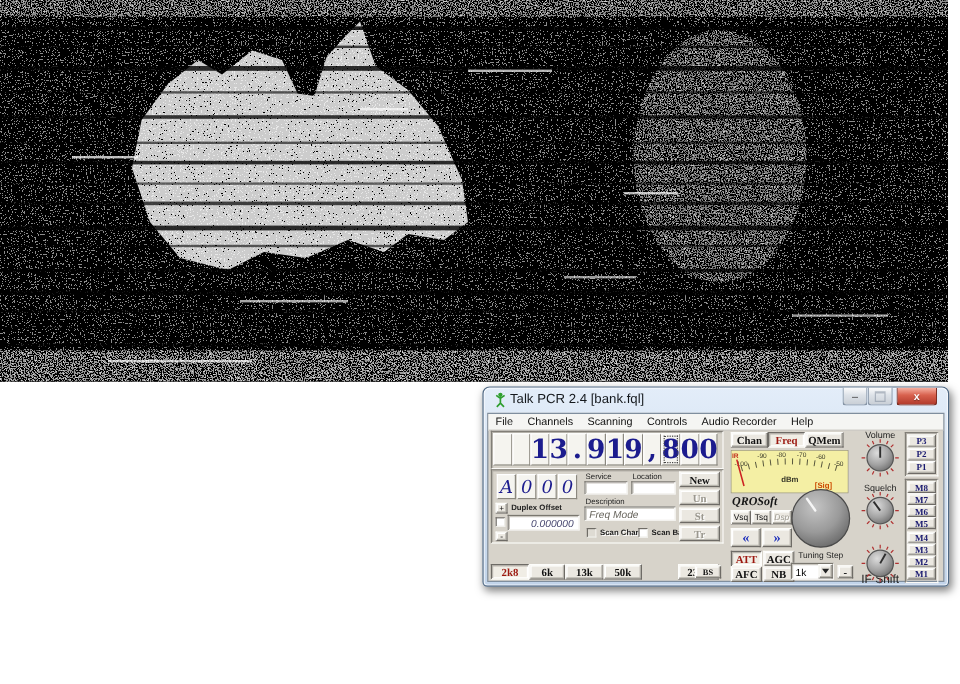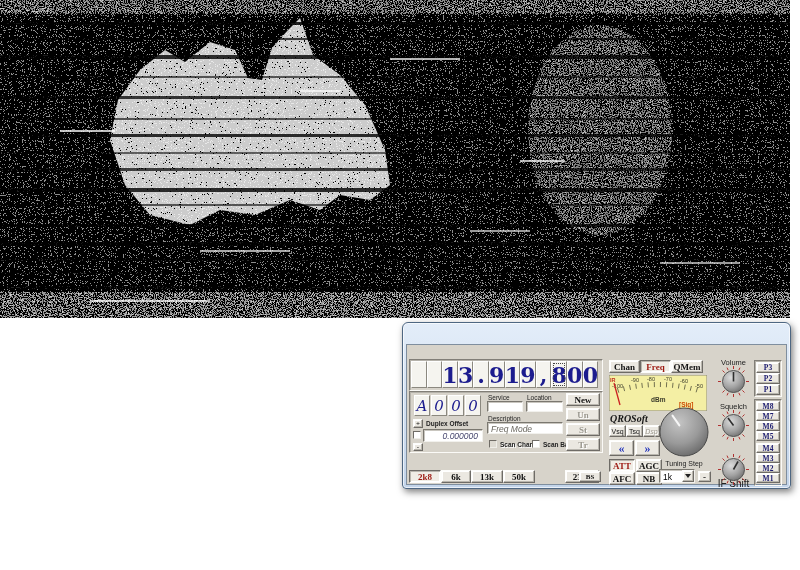--- a/index.html
+++ b/index.html
@@ -145,22 +145,46 @@
       <rect x="660" y="262" width="80" height="2" opacity=".6"></rect>
         <rect x="90" y="300" width="120" height="2" opacity=".7"></rect>
       <rect x="470" y="230" width="60" height="2" opacity=".6"></rect>
         <rect x="300" y="90" width="40" height="2" opacity=".65"></rect>
     </g>
   </svg>
 </div>
 
 <div id="window">
 
+  <div class="titlebar">
+    <svg class="appicon" viewBox="0 0 14 14">
+      <circle cx="7" cy="3" r="1.8" fill="#2e9e2e"></circle>
+      <path d="M7 4.5 L7 10 M7 6 L3.5 3.5 M7 6 L10.5 3.5 M7 10 L4 13 M7 10 L10 13" stroke="#2e9e2e" stroke-width="1.4" fill="none"></path>
+    </svg>
+    <span class="title-text">Talk PCR 2.4 [bank.fql]</span>
+    <div class="capbtn" id="btn-min">
+      <span>–</span>
+    </div>
+    <div class="capbtn" id="btn-max">
+      <span class="maxglyph"></span>
+    </div>
+    <div class="capbtn" id="btn-close">
+      <span>x</span>
+    </div>
+  </div>
 
   <div class="content">
+    <div class="menubar">
+      <span class="menuitem">File</span>
+      <span class="menuitem">Channels</span>
+      <span class="menuitem">Scanning</span>
+      <span class="menuitem">Controls</span>
+      <span class="menuitem">Audio Recorder</span>
+      <span class="menuitem">Help</span>
+    </div>
 
     <div class="client">
 
       <div class="abs sunkpanel" style="left:2px;top:0;width:194px;height:32px;"></div>
       <div class="row" style="left:4px;top:2px;">
         <div class="dcell" style="width:15.6px;height:27px;"></div>
         <div class="dcell" style="width:15.6px;height:27px;"></div>
         <div class="dcell" style="width:15.6px;height:27px;">1</div>
         <div class="dcell" style="width:15.6px;height:27px;">3</div>
         <div class="dcell" style="width:15.6px;height:27px;">.</div>

